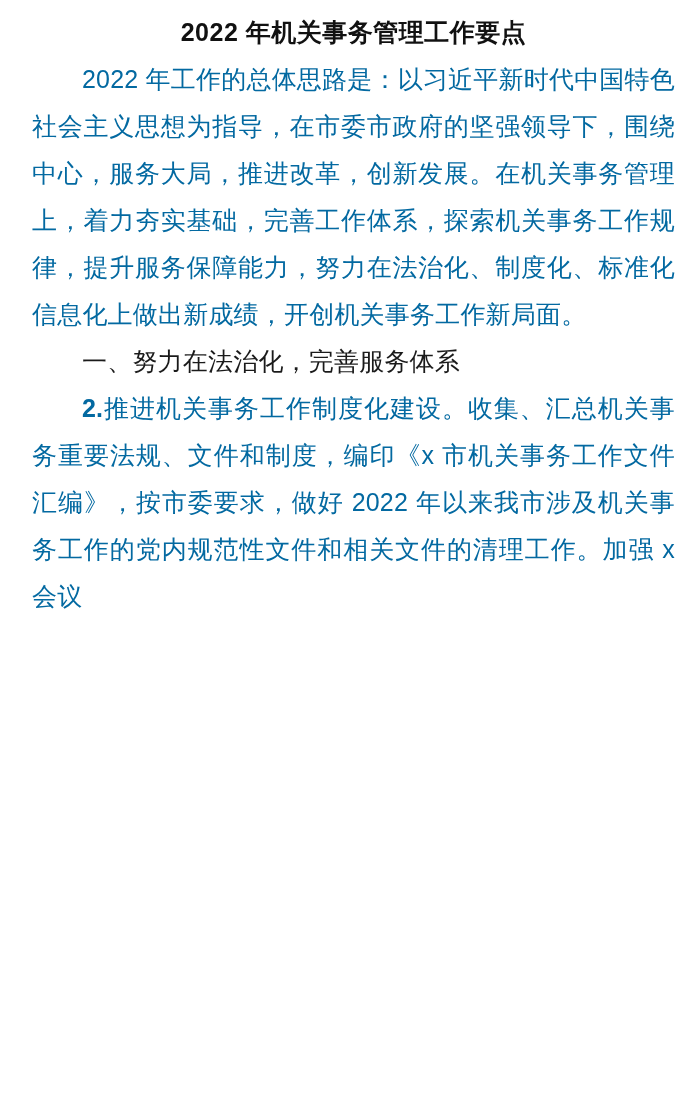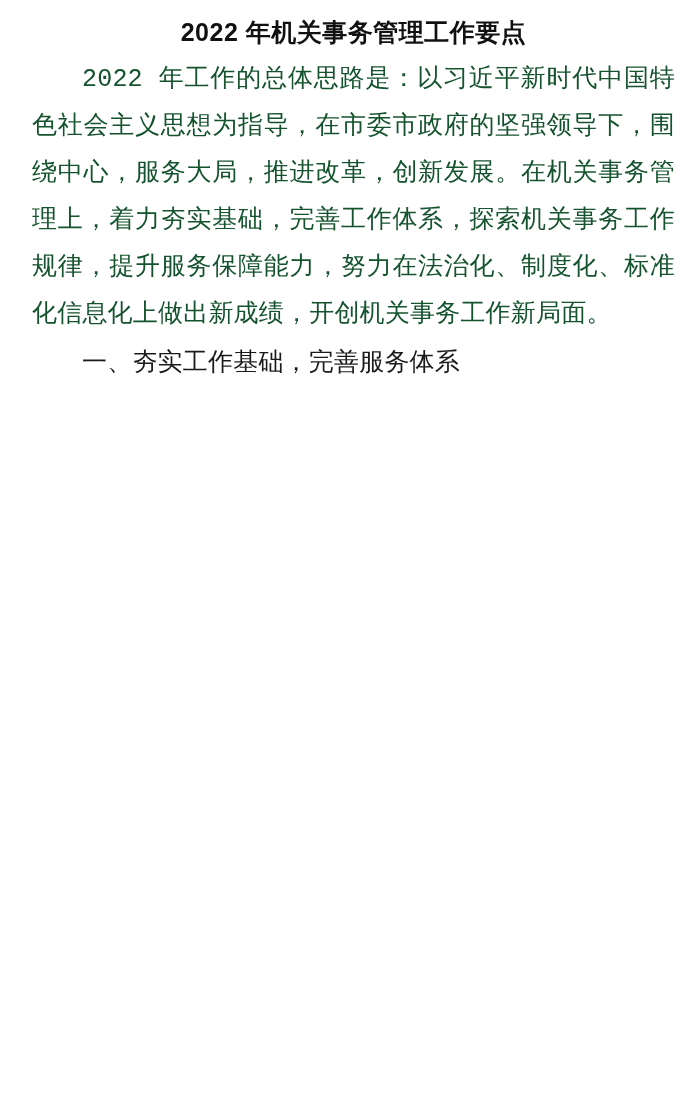--- a/index.html
+++ b/index.html
@@ -30,22 +30,21 @@
     margin: 0 0 2px 0;
     color: #111111;
   }
   .para {
     font-size: 25px;
     line-height: 47px;
     text-align: justify;
     text-justify: inter-ideograph;
     margin: 0;
     letter-spacing: 0.2px;
-    color: #14532d;
-    font-family: Liberation Mono, monospace;
+    color: #0369a1;
   }
   .indent {
     text-indent: 50px;
   }
   .para .lead {
     font-weight: 700;
   }
   .heading {
     font-size: 25px;
     line-height: 47px;
@@ -57,17 +56,18 @@
 </style>
 </head>
 <body>
 
 <div class="page">
 
   <h1 class="doc-title">2022 年机关事务管理工作要点</h1>
 
   <p class="para indent">2022 年工作的总体思路是：以习近平新时代中国特色社会主义思想为指导，在市委市政府的坚强领导下，围绕中心，服务大局，推进改革，创新发展。在机关事务管理上，着力夯实基础，完善工作体系，探索机关事务工作规律，提升服务保障能力，努力在法治化、制度化、标准化信息化上做出新成绩，开创机关事务工作新局面。</p>
 
-  <p class="heading">一、夯实工作基础，完善服务体系</p>
+  <p class="heading">一、努力在法治化，完善服务体系</p>
 
 
+  <p class="para indent"><span class="lead">2.</span><span>推进机关事务工作制度化建设。收集、汇总机关事务重要法规、文件和制度，编印《x 市机关事务工作文件汇编》，按市委要求，做好 2022 年以来我市涉及机关事务工作的党内规范性文件和相关文件的清理工作。加强 x 会议</span></p>
 
 </div>
 
 </body></html>

